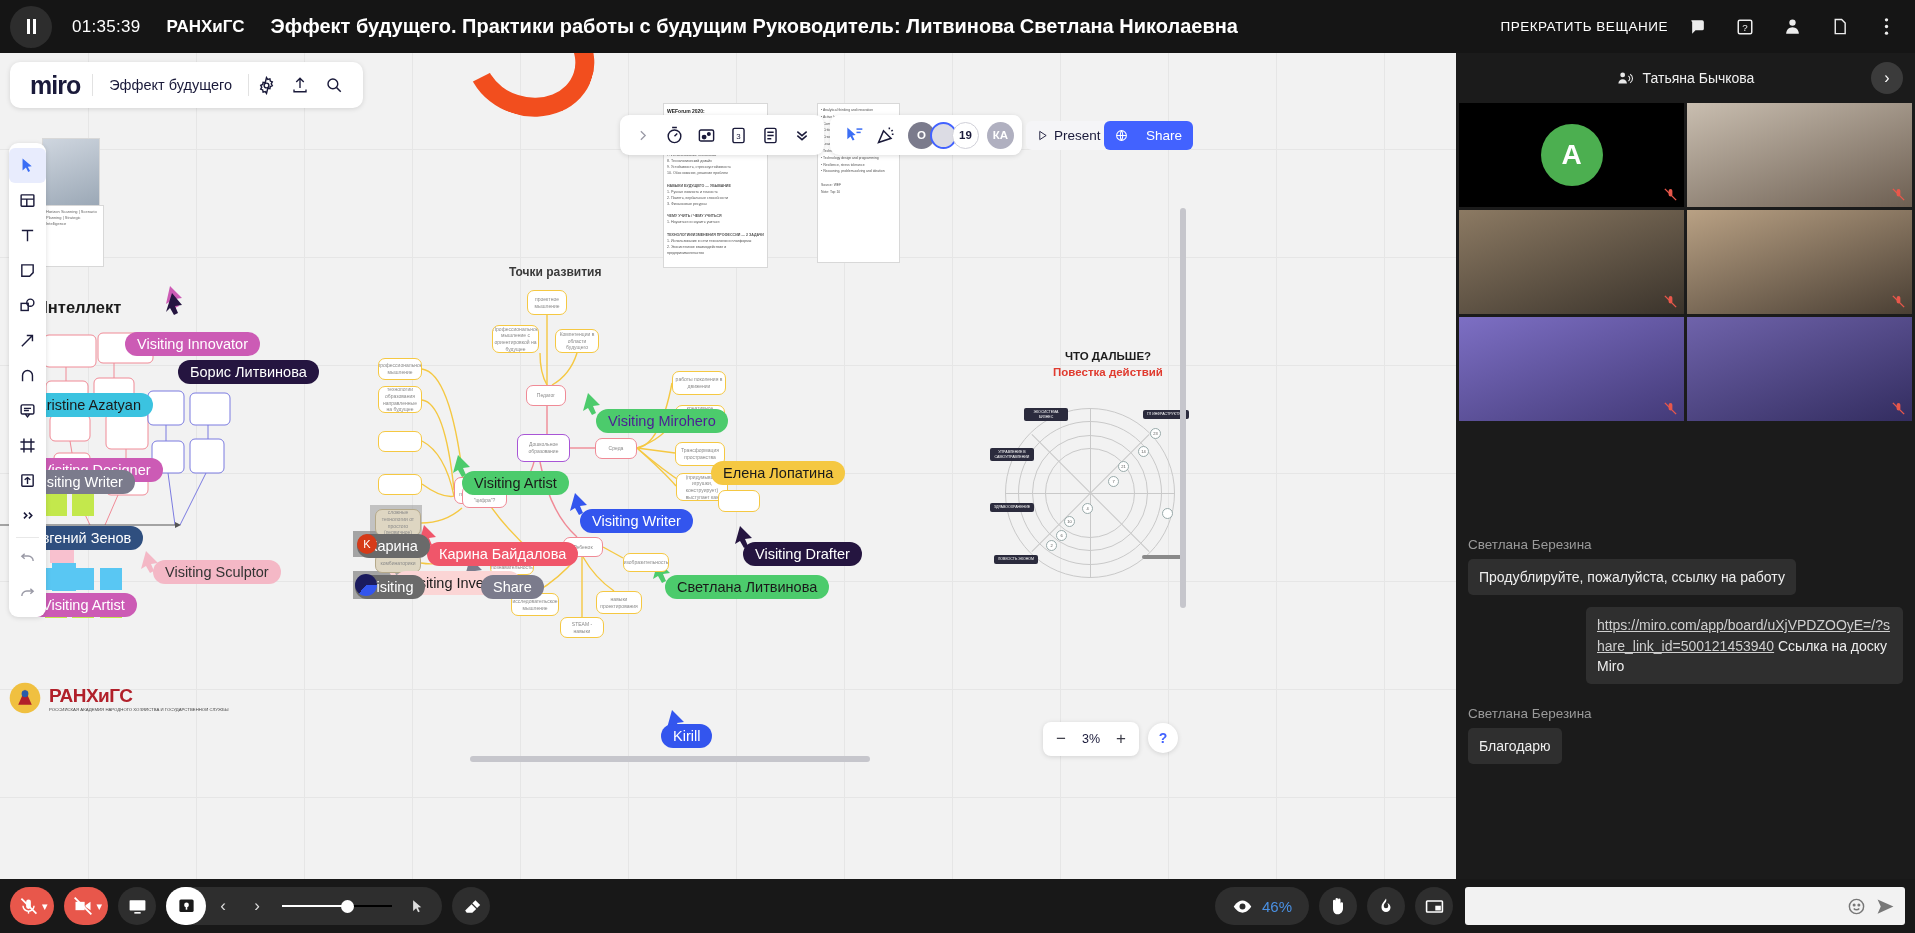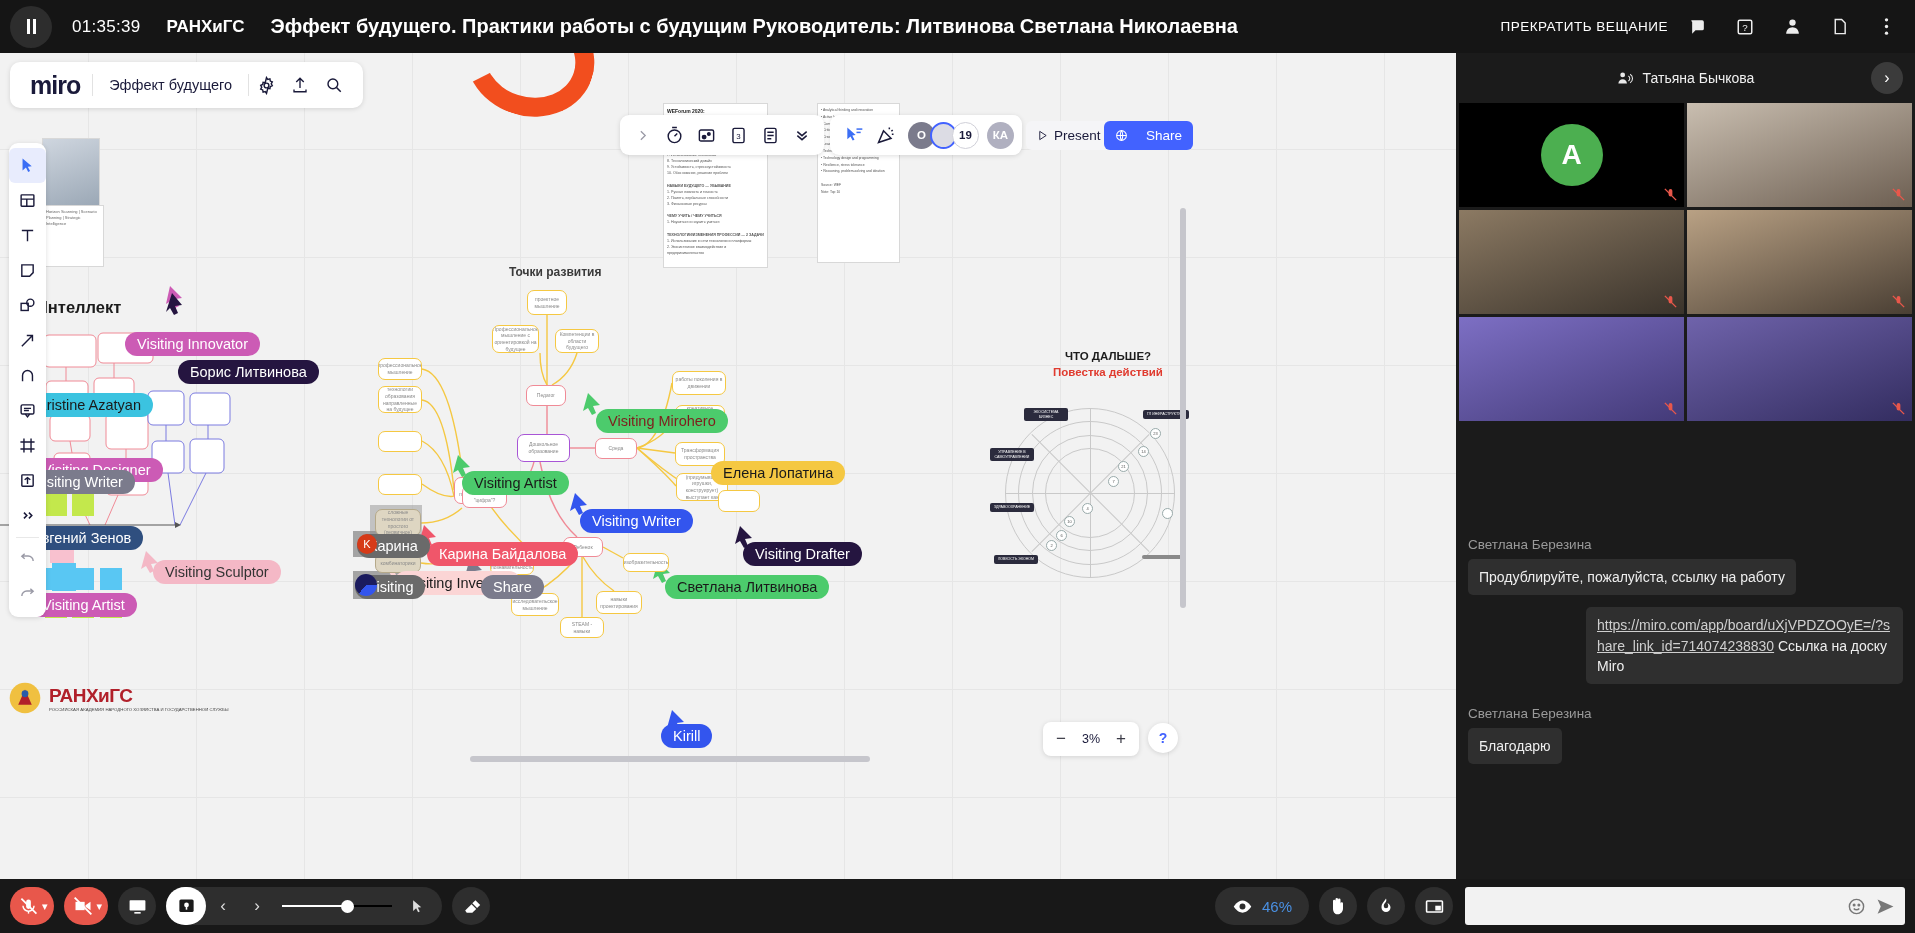--- a/index.html
+++ b/index.html
@@ -649,21 +649,21 @@
     <div class="bnode" style="left: 596px; top: 538px; width: 46px; height: 23px; border: 1px solid rgb(245, 200, 66);">навыки проектирования</div>
     <div class="bnode" style="left: 560px; top: 564px; width: 44px; height: 21px; border: 1px solid rgb(245, 200, 66);">STEAM - навыки</div>
     <div class="pill" style="left: 125px; top: 279px; background: rgb(204, 91, 181); color: rgb(255, 255, 255);">Visiting Innovator</div>
     <div class="pill" style="left: 178px; top: 307px; background: rgb(37, 21, 64); color: rgb(255, 255, 255);">Борис Литвинова</div>
     <div class="pill" style="left: 25px; top: 340px; background: rgb(59, 195, 224); color: rgb(26, 26, 26);">Kristine Azatyan</div>
     <div class="pill" style="left: 30px; top: 405px; background: rgb(204, 91, 181); color: rgb(255, 255, 255);">Visiting Designer</div>
     <div class="pill" style="left: 22px; top: 417px; background: rgb(123, 123, 140); color: rgb(255, 255, 255);">Visiting Writer</div>
     <div class="pill" style="left: 20px; top: 473px; background: rgb(47, 79, 127); color: rgb(255, 255, 255);">Евгений Зенов</div>
     <div class="pill" style="left: 153px; top: 507px; background: rgb(244, 184, 198); color: rgb(51, 51, 51); text-align: right;">Visiting Sculptor</div>
     <div class="pill" style="left: 30px; top: 540px; background: rgb(204, 91, 181); color: rgb(255, 255, 255);">Visiting Artist</div>
-    <div class="pill" style="left: 596px; top: 356px; background: rgb(76, 203, 108); color: #7f1d1d;">Visiting Mirohero</div>
+    <div class="pill" style="left: 596px; top: 356px; background: rgb(76, 203, 108); color: #4c1d95;">Visiting Mirohero</div>
     <div class="pill" style="left: 462px; top: 418px; background: rgb(76, 203, 108); color: rgb(26, 26, 26);">Visiting Artist</div>
     <div class="pill" style="left: 711px; top: 408px; background: rgb(245, 200, 66); color: rgb(26, 26, 26);">Елена Лопатина</div>
     <div class="pill" style="left: 580px; top: 456px; background: rgb(51, 85, 238); color: rgb(255, 255, 255);">Visiting Writer</div>
     <div class="pill" style="left: 743px; top: 489px; background: rgb(37, 21, 64); color: rgb(255, 255, 255);">Visiting Drafter</div>
     <div class="pill" style="left: 427px; top: 489px; background: rgb(240, 86, 106); color: rgb(255, 255, 255);">Карина Байдалова</div>
     <div class="pill" style="left: 394px; top: 518px; background: rgb(251, 213, 213); color: rgb(26, 26, 26);">Visiting Inventor</div>
     <div class="pill" style="left: 481px; top: 522px; background: rgb(123, 123, 140); color: rgb(255, 255, 255);">Share</div>
     <div class="pill" style="left: 665px; top: 522px; background: rgb(76, 203, 108); color: rgb(26, 26, 26);">Светлана Литвинова</div>
     <div class="pill" style="left: 661px; top: 671px; background: rgb(51, 85, 238); color: rgb(255, 255, 255);">Kirill</div>
     <div class="pill" style="left: 357px; top: 481px; background: rgb(106, 106, 106); color: rgb(255, 255, 255);">Карина</div>
@@ -719,21 +719,21 @@
           <path d="M12 3a3 3 0 013 3v6a3 3 0 01-3 3 3 3 0 01-3-3V6a3 3 0 013-3z"></path>
           <path d="M3 3l18 18" stroke="#e8574b" stroke-width="2.2"></path>
         </svg>
     </div>
   </div>
 
   <div id="chat">
     <div class="chat-author">Светлана Березина</div>
     <div class="chat-bubble">Продублируйте, пожалуйста, ссылку на работу</div>
     <div class="chat-bubble right" style="margin-top:12px;">
-      <span class="chat-link">https://miro.com/app/board/uXjVPDZOOyE=/?share_link_id=714074238830</span><span> Ссылка на доску Miro</span>
+      <span class="chat-link">https://miro.com/app/board/uXjVPDZOOyE=/?share_link_id=500121453940</span><span> Ссылка на доску Miro</span>
     </div>
     <div class="chat-author" style="margin-top:22px;">Светлана Березина</div>
     <div class="chat-bubble">Благодарю</div>
   </div>
 </div>
 
 <div id="bottombar">
   <div class="rpill">
     <svg width="19" height="19" viewBox="0 0 24 24" fill="#fff">
       <path d="M12 3a3 3 0 013 3v6a3 3 0 01-3 3 3 3 0 01-3-3V6a3 3 0 013-3z"></path>

